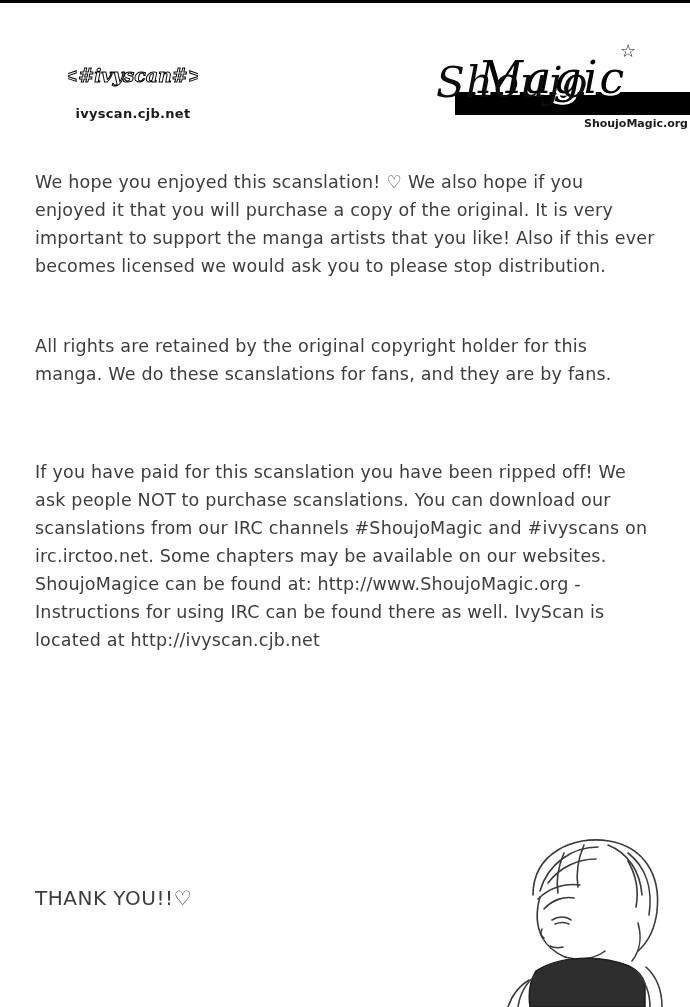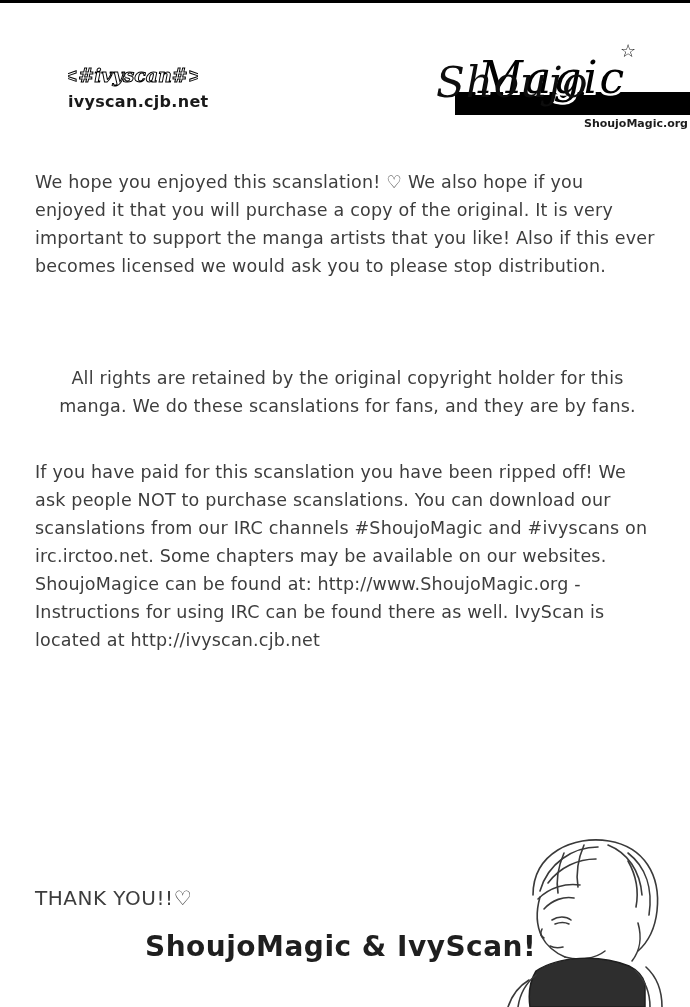--- a/index.html
+++ b/index.html
@@ -6,21 +6,21 @@
   .page {
     position:relative; width:690px; height:1007px; margin:0 auto;
     background:#ffffff; overflow:hidden;
     font-family:"DejaVu Sans", sans-serif;
   }
   .topline { position:absolute; top:0; left:0; width:690px; height:3px; background:#000; }
 
   
   .ivyscan { position:absolute; left:68px; top:58px; width:130px; text-align:center; }
   .ivyscan svg { display:block; margin:0 auto; }
-  .ivyscan-url { margin-top:0; font-size:16px; font-weight:bold; color:#1a1a1a; letter-spacing:0.3px; }
+  .ivyscan-url { margin-top:14px; font-size:13px; font-weight:bold; color:#1a1a1a; letter-spacing:0.3px; }
 
   
   .smlogo { position:absolute; left:430px; top:18px; width:260px; height:122px; }
   .smlogo .shoujo {
     position:absolute; left:6px; top:2px; z-index:3;
     font-family:"DejaVu Serif", serif; font-style:italic;
     font-size:42px; color:#0d0d0d; letter-spacing:1px;margin-top:38px;
   }
   .smlogo .bar { position:absolute; left:25px; top:74px; width:235px; height:23px; background:#000; z-index:1; }
   .smlogo .magic {
@@ -33,21 +33,21 @@
   .smlogo .star { position:absolute; left:190px; top:22px; z-index:3; font-size:18px; color:#111; }
   .smlogo .smurl { position:absolute; left:150px; top:99px; z-index:3; width:108px; text-align:right;
     font-size:11px; font-weight:bold; color:#1c1c1c; }
 
   
   .para {
     position:absolute; left:35px; width:625px;
     font-size:17.5px; line-height:28px; color:#3d3d3d; letter-spacing:0.2px;
   }
   .p1 { top:168px; }
-  .p2 { top:364px;text-align:center; }
+  .p2 { top:332px; }
   .p3 { top:458px; }
   .p4 { top:746px; }
   .thanks { position:absolute; left:35px; top:886px; font-size:20px; color:#3d3d3d; letter-spacing:0.5px; }
   .footer {
     position:absolute; left:145px; top:930px; font-size:28px; font-weight:bold;
     color:#1f1f1f; letter-spacing:0.5px;
   }
 
   
   .chara { position:absolute; right:0; bottom:0; width:212px; height:184px; }
@@ -72,21 +72,20 @@
     <div class="magic">Magic</div>
     <div class="star">☆</div>
     <div class="smurl">ShoujoMagic.org</div>
   </div>
 
   <div class="para p1">We hope you enjoyed this scanslation! ♡  We also hope if you enjoyed it that you will purchase a copy of the original. It is very important to support the manga artists that you like! Also if this ever becomes licensed we would ask you to please stop distribution.</div>
   <div class="para p2">All rights are retained by the original copyright holder for this manga. We do these scanslations for fans, and they are by fans.</div>
   <div class="para p3">If you have paid for this scanslation you have been ripped off! We ask people NOT to purchase scanslations. You can download our scanslations from our IRC channels #ShoujoMagic and #ivyscans on irc.irctoo.net. Some chapters may be available on our websites. ShoujoMagice can be found at: http://www.ShoujoMagic.org - Instructions for using IRC can be found there as well. IvyScan is located at http://ivyscan.cjb.net</div>
 
   <div class="thanks">THANK YOU!!♡</div>
-  <div class="footer">ShoujoMagic &amp; IvyScan!</div>
 
   <svg class="chara" viewBox="0 0 212 184">
     <g stroke="#3a3a3a" fill="none" stroke-width="1.6" stroke-linecap="round">
 
       <path d="M55 72 C55 30 96 12 131 18 C166 24 183 52 179 88 C177 106 169 120 160 128"></path>
       <path d="M62 68 C70 40 95 24 120 24"></path>
       <path d="M150 30 C168 44 175 66 171 92"></path>
       <path d="M70 60 C82 44 100 36 118 36"></path>
       <path d="M130 22 C150 30 162 48 164 72"></path>
       <path d="M86 30 C80 44 78 58 80 70"></path>

